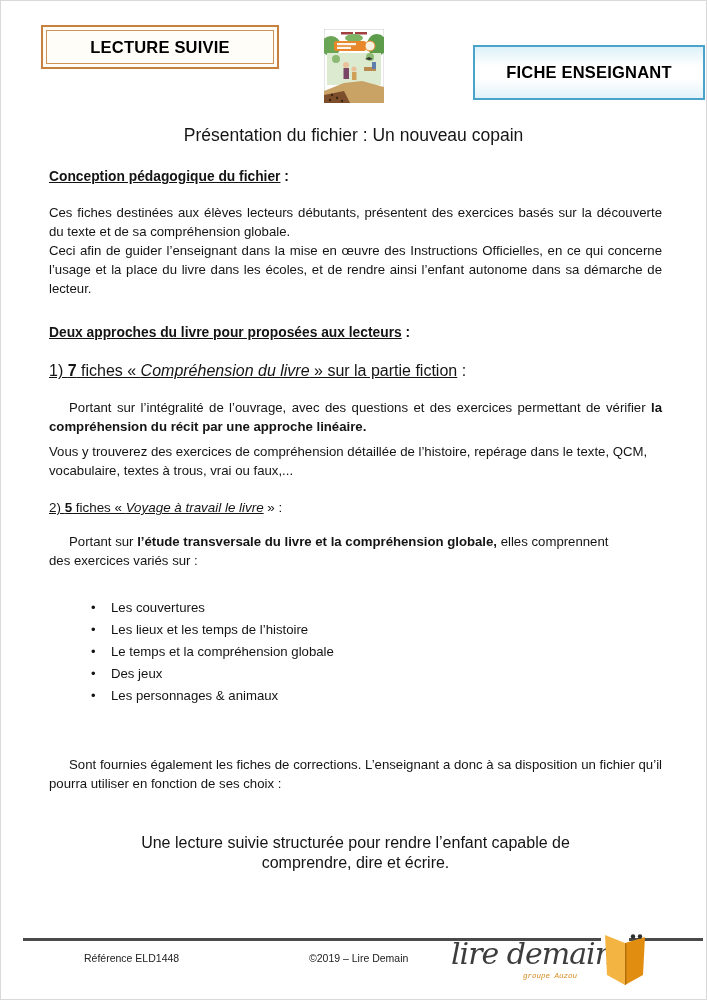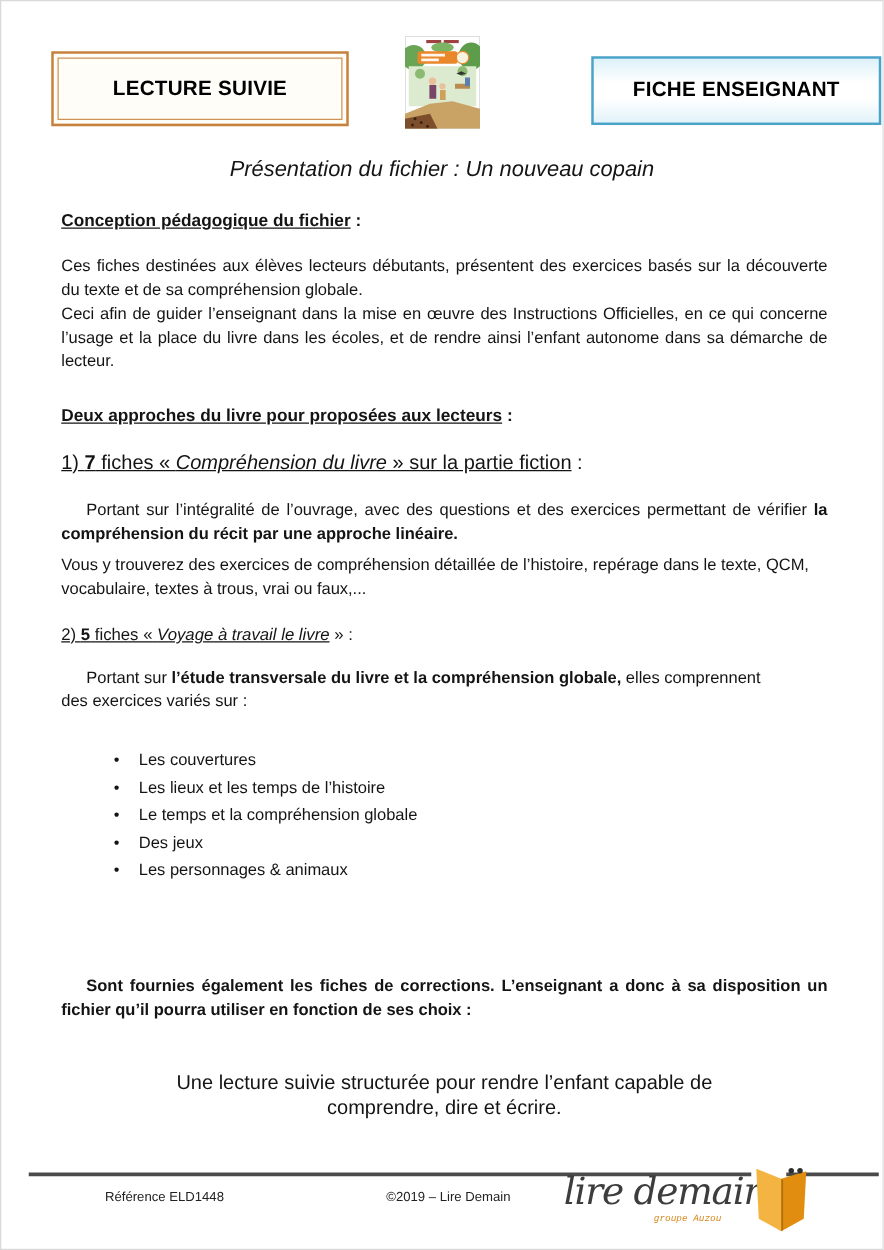--- a/index.html
+++ b/index.html
@@ -9,49 +9,49 @@
     background:#ffffff; border:1px solid #d9d9d9; overflow:hidden;
     font-family:"Liberation Sans", sans-serif; color:#111;
   }
   
   .header { position:relative; height:104px; }
   .hbox {
     position:absolute; display:flex; align-items:center; justify-content:center;
     font-weight:700; font-size:16.5px; letter-spacing:.2px; color:#000; text-align:center;
   }
   .hbox-orange {
-    left:40px; top:40px; width:238px; height:60px;
+    left:40px; top:24px; width:238px; height:44px;
     background:#fffdf8; border:2px solid #c6813e;
     box-shadow: inset 0 0 0 3px #fffdf8, inset 0 0 0 4px #cf9255;
   }
   .hbox-blue {
     left:472px; top:44px; width:232px; height:55px;
     border:2px solid #4aa3c8;
     background:linear-gradient(180deg,#ddf1f9 0%,#ffffff 38%,#ffffff 62%,#e2f3fa 100%);
   }
   .cover { position:absolute; left:323px; top:28px; width:60px; height:74px; }
   
-  .title { margin-top:20px; text-align:center; font-size:17.5px; font-weight:400; color:#151515;font-style:italic; }
+  .title { margin-top:20px; text-align:center; font-size:17.5px; font-weight:400; color:#151515; }
   
   .content { padding:0 44px 0 48px; font-size:13.2px; line-height:19px; color:#141414; }
   .h-underline { font-weight:700; text-decoration:underline; }
   .sec-heading { margin-top:21px; font-size:13.8px; font-weight:700; }
   .sec-heading2 { margin-top:25px; font-size:13.8px; font-weight:700; }
   .just { text-align:justify; }
   .intro { margin-top:17px; }
   .item-heading { margin-top:19px; font-size:16px; }
   .item-heading .u { text-decoration:underline; }
   .item-heading2 { margin-top:18px; font-size:13.4px; }
   .p-portant1 { margin-top:18px; text-indent:20px; }
   .p-vous { margin-top:6px; }
   .p-portant2 { margin-top:15px; text-indent:20px; max-width:578px; }
   .bullets { margin-top:28px; margin-left:42px; list-style:none; }
   .bullets li { position:relative; padding-left:20px; margin-bottom:3px; }
   .bullets li::before { content:"•"; position:absolute; left:0; top:0; font-size:13px; }
-  .p-corrections { margin-top:74px; text-indent:20px;font-weight:bold; }
+  .p-corrections { margin-top:50px; text-indent:20px; }
   .dashes { margin-top:6px; padding-left:10px; }
   .dash2 { max-width:560px; }
   .closing { margin-top:40px; margin-left:auto; margin-right:auto; max-width:440px;
              text-align:center; font-size:16px; line-height:19.5px; }
   
   .footer-line { position:absolute; height:3px; background:#4a4a4a; top:937px; }
   .footer-line.seg-left  { left:22px;  width:578px; }
   .footer-line.seg-right { left:628px; width:74px; }
   .footer-ref { position:absolute; left:83px; top:951px; font-size:10.5px; color:#222; }
   .footer-copy { position:absolute; left:308px; top:951px; font-size:10.5px; color:#222; }

